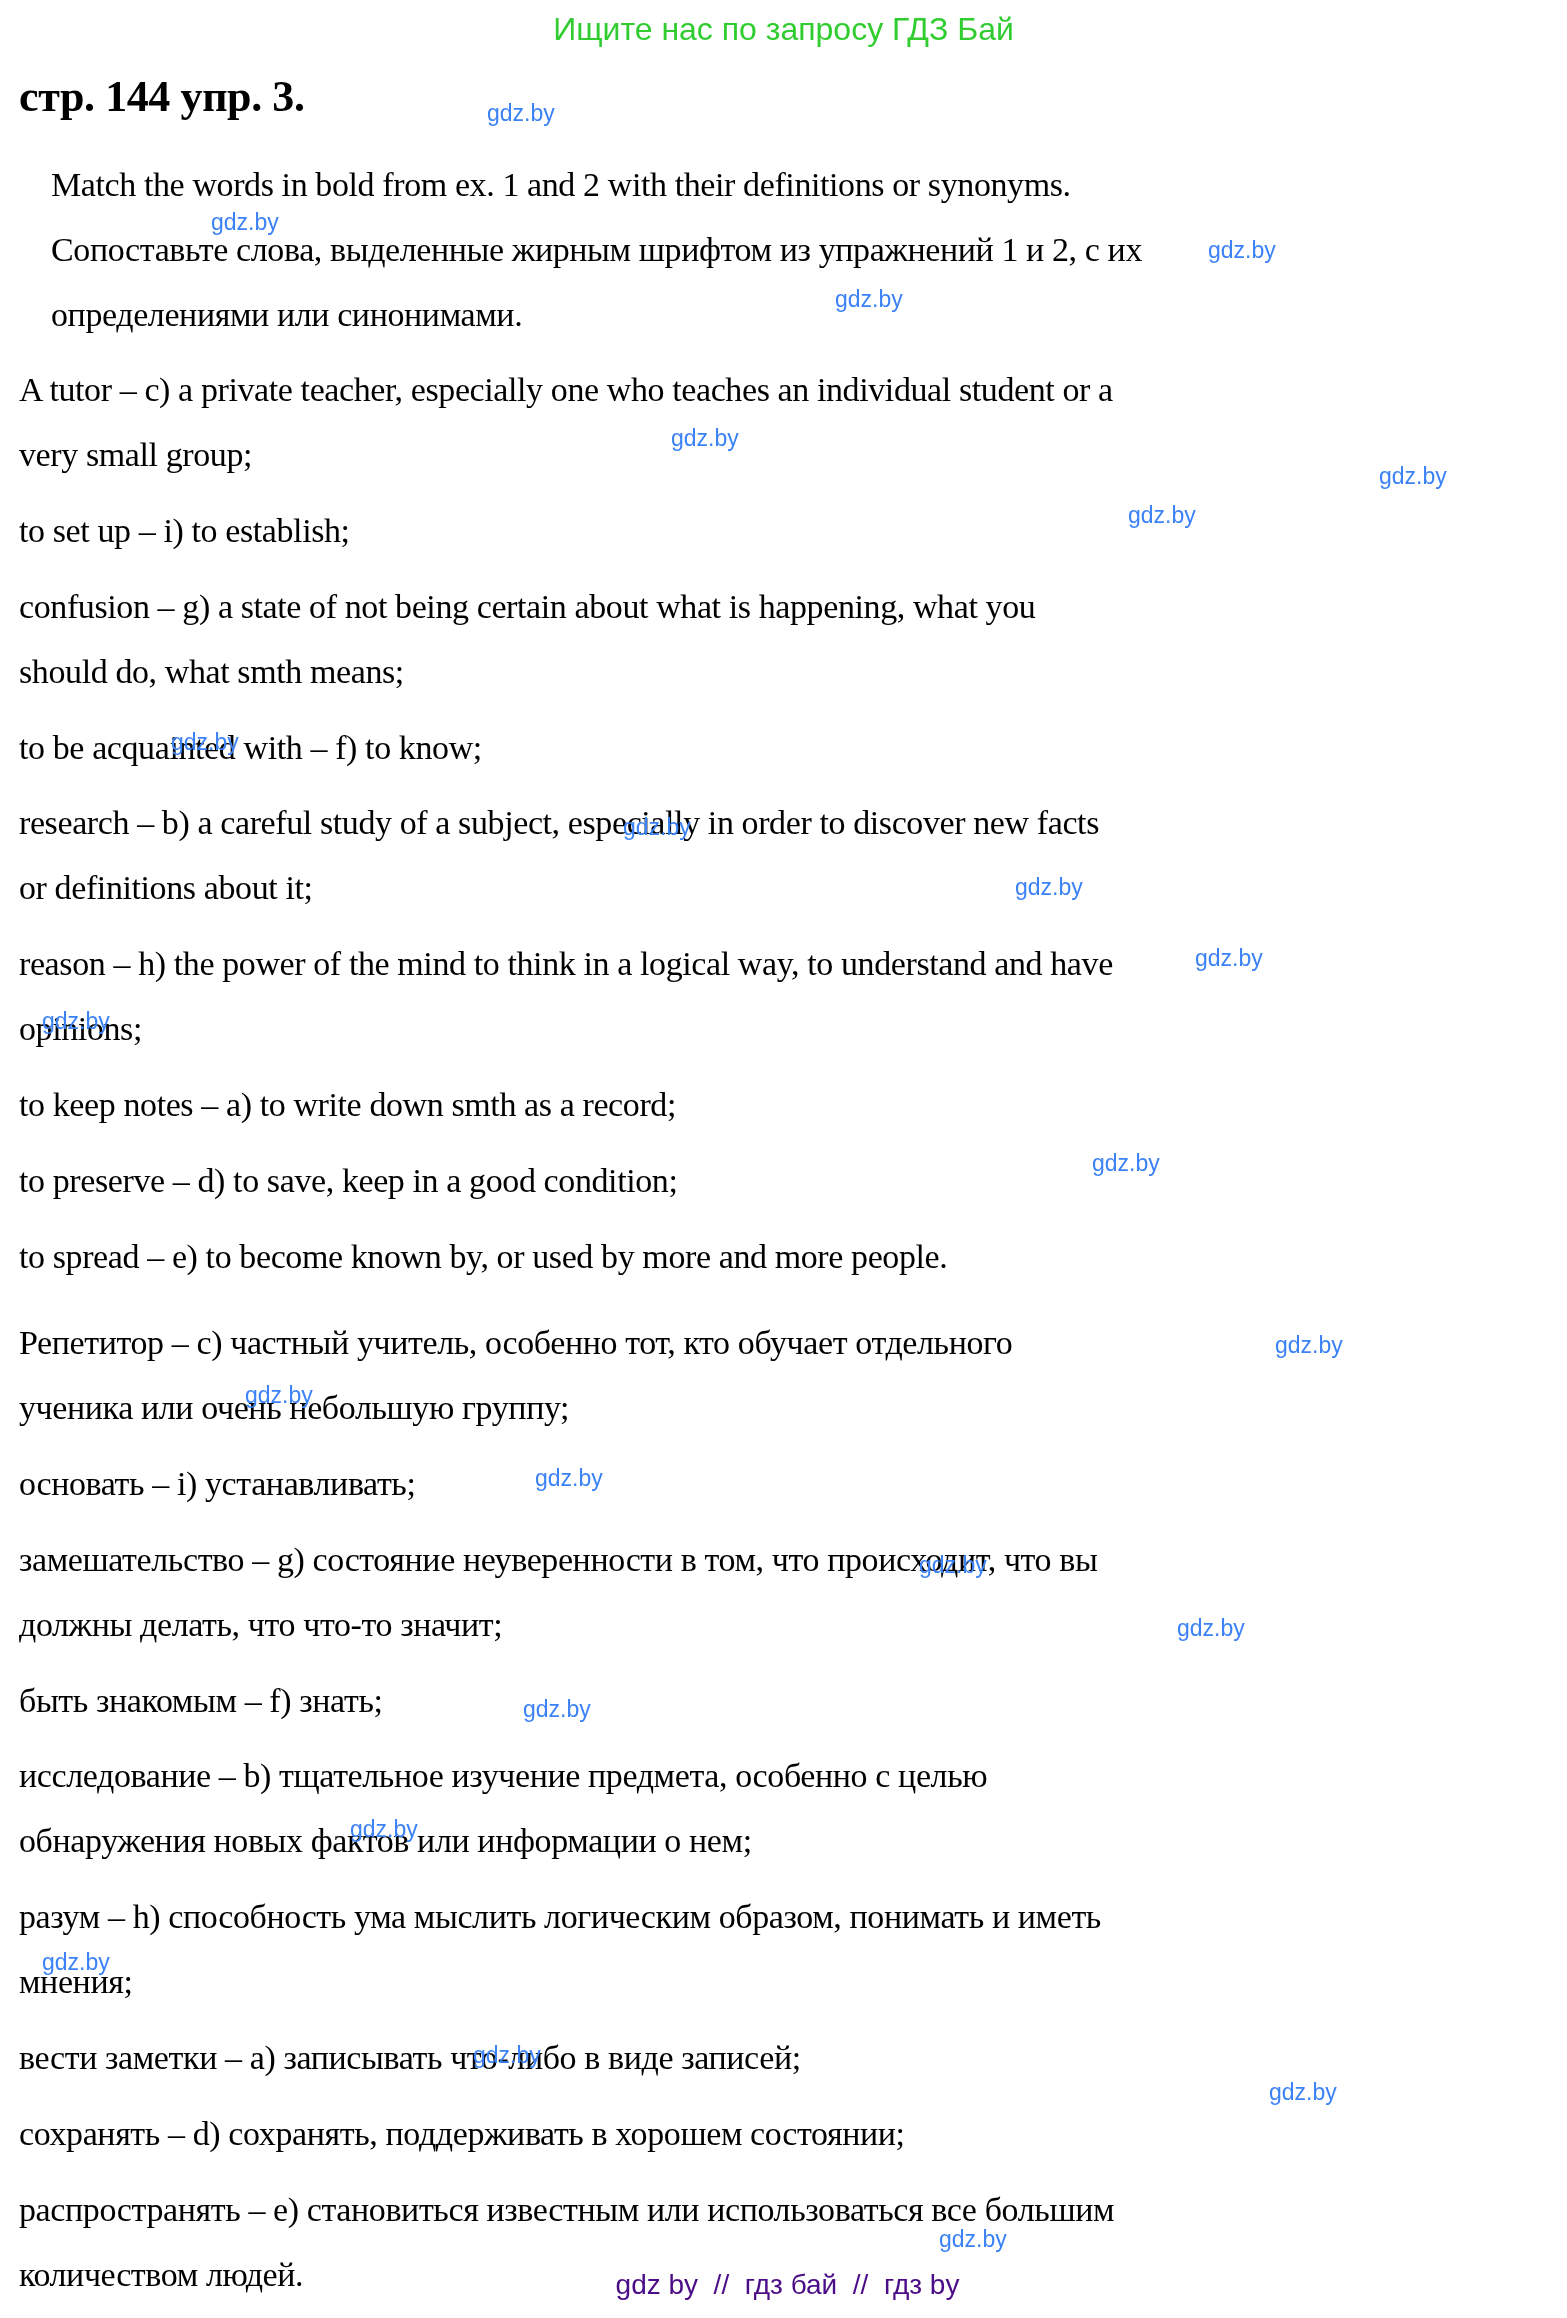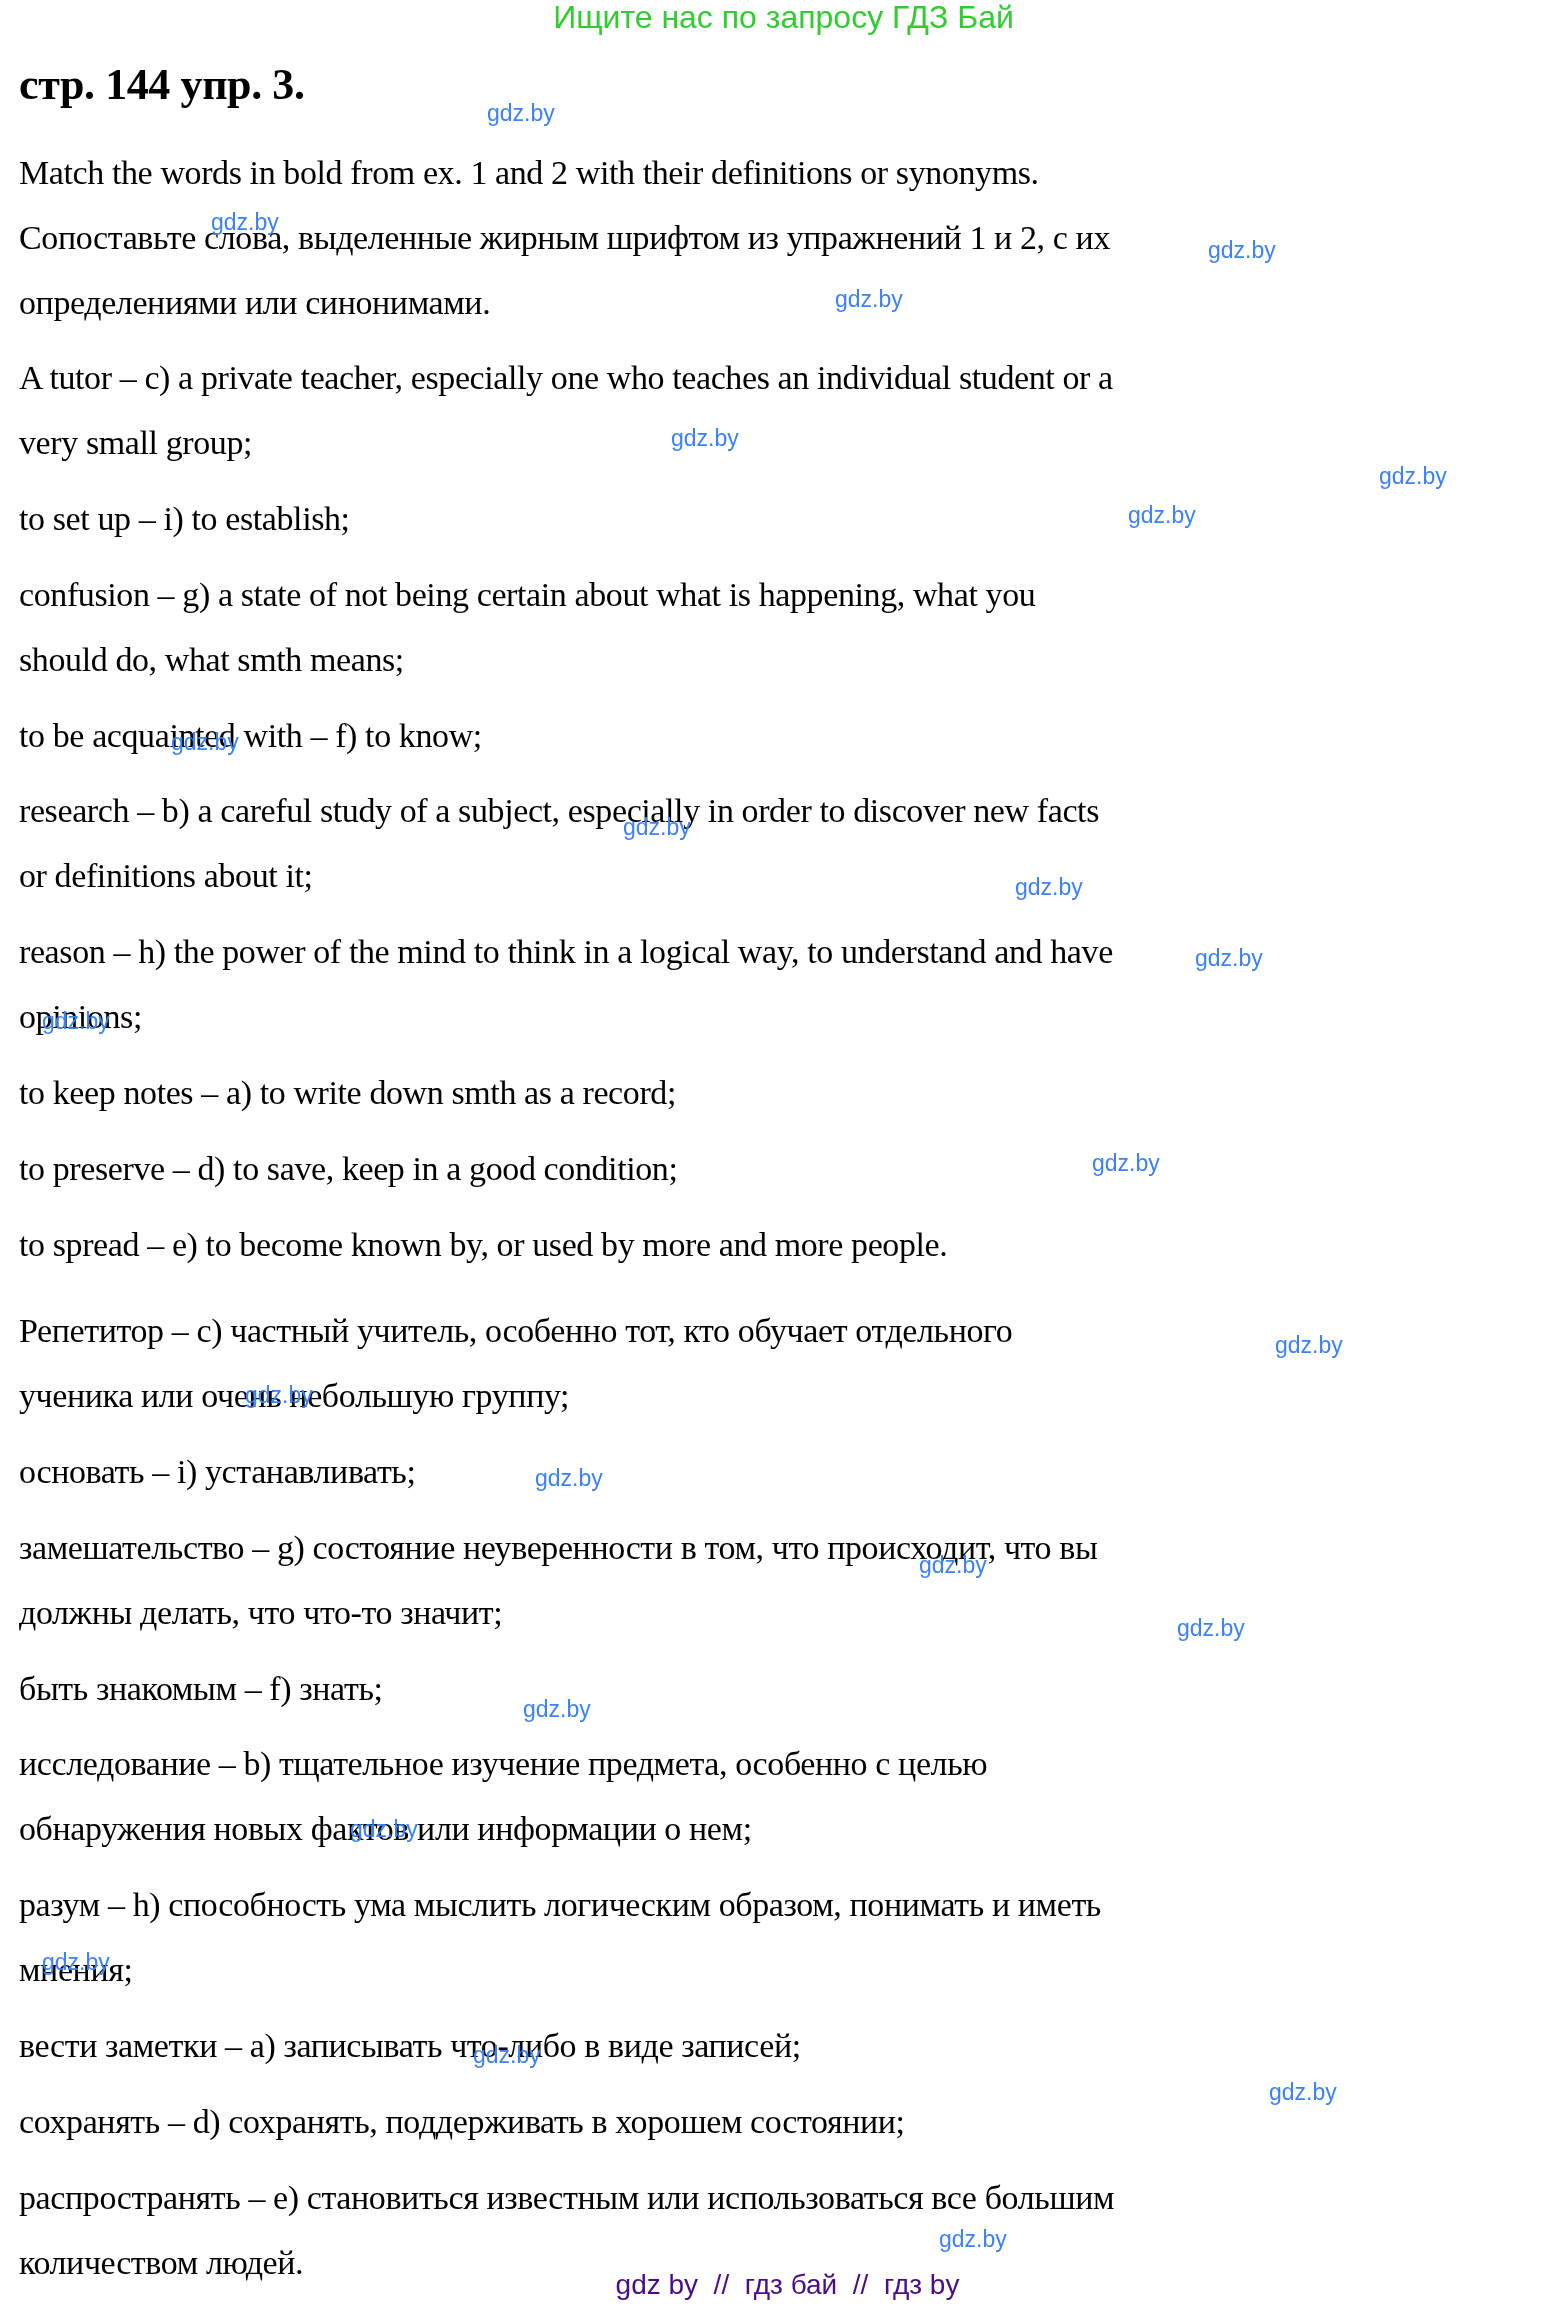--- a/index.html
+++ b/index.html
@@ -6,35 +6,35 @@
   #page {
     position: relative;
     width: 1567px;
     height: 2319px;
     background: #ffffff;
     overflow: hidden;
     font-family: "Liberation Serif", serif;
     color: #000000;
   }
   .promo {
-    padding-top: 0;
+    padding-top: 12px;
     text-align: center;
     font-family: "Liberation Sans", sans-serif;
     font-size: 32px;
     line-height: 35px;
     color: #30cc30;
   }
   .title {
     margin: 21.5px 0 0 19px;
     font-size: 44px;
     line-height: 55px;
     font-weight: bold;
     letter-spacing: -0.4px;
   }
-  #instruction { margin-top: 28px; }
+  #instruction { margin-top: 28px; margin-left: 32px; }
   .line {
     margin-left: 19px;
     font-size: 34px;
     line-height: 65px;
     letter-spacing: -0.4px;
     white-space: nowrap;
   }
   .item { margin-top: 10.8px; }
   #list-ru { padding-top: 10.8px; }
   .wm {

